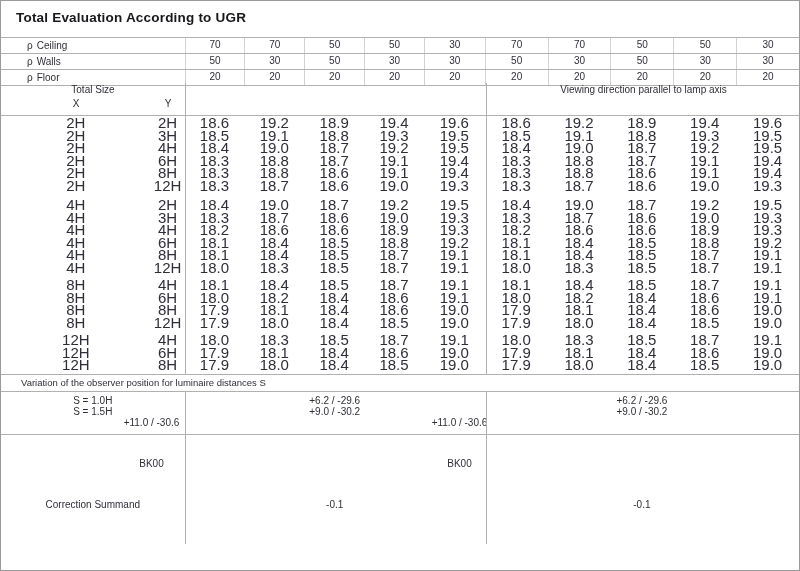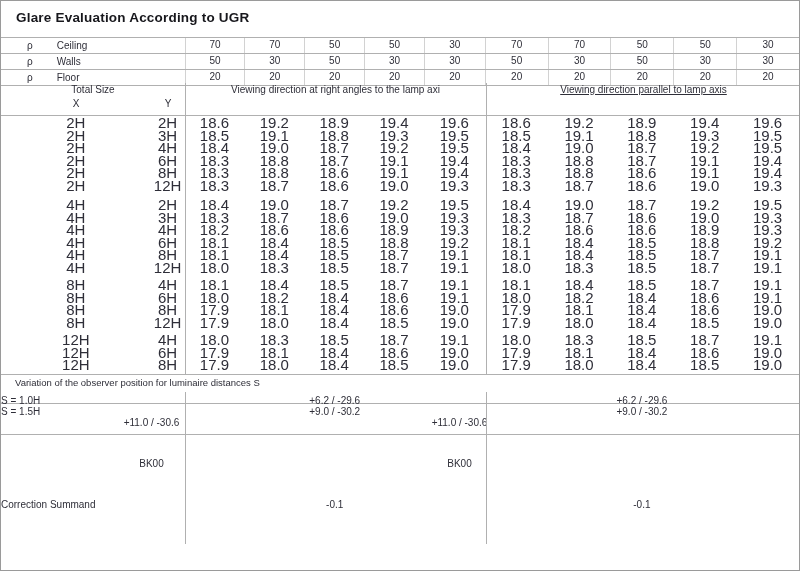--- a/index.html
+++ b/index.html
@@ -14,47 +14,47 @@
     overflow:hidden;
   }
   
   .title{position:absolute;top:9px;left:15px;font-size:13.5px;font-weight:bold;color:var(--title,#17171c);letter-spacing:.2px;}
 
   
   .rho{position:absolute;top:36px;left:0;width:100%;border-top:1px solid var(--line,#b0b0b0);}
   .rho-row{display:flex;height:15px;line-height:14px;border-bottom:1px solid var(--line,#b0b0b0);font-size:10px;}
   .rho-label{width:184px;display:flex;align-items:center;box-sizing:border-box;}
   .rho-sym{margin-left:26px;}
-  .rho-name{margin-left:24px;}
+  .rho-name{margin-left:4px;}
   .cell{text-align:center;box-sizing:border-box;}
   .rho-row .cell{border-left:1px solid var(--line-light,#d2d2d2);}
   .cl{width:60px;} .cl5{width:61px;} .cr{width:63px;}
 
   
   .hdr{position:absolute;top:82px;left:0;width:100%;height:32px;font-size:10px;}
   .hdr-room{position:absolute;left:0;top:1px;width:184px;text-align:center;}
   .hdr-x{position:absolute;left:0;top:15px;width:150px;text-align:center;}
   .hdr-y{position:absolute;left:150px;top:15px;width:34px;text-align:center;}
   .hdr-left{position:absolute;left:184px;top:1px;width:301px;text-align:center;}
-  .hdr-right{position:absolute;left:485px;top:1px;width:315px;text-align:center;text-decoration:underline;}
+  .hdr-right{position:absolute;left:485px;top:1px;width:315px;text-align:center;}
 
   
   .data{position:absolute;top:115px;left:0;width:100%;}
   .block{width:100%;}
   .b1{margin-top:1px;} .b2{margin-top:7px;} .b3{margin-top:5px;} .b4{margin-top:5px;}
   .drow{display:flex;height:12.5px;line-height:12.5px;font-size:15px;}
   .cx{width:150px;text-align:center;} .cy{width:34px;text-align:center;}
 
   
-  .varbar{position:absolute;top:373px;left:0;width:100%;height:30px;box-sizing:border-box;
+  .varbar{position:absolute;top:373px;left:0;width:100%;height:18px;box-sizing:border-box;
     border-top:1px solid var(--line,#b0b0b0);border-bottom:1px solid var(--line,#b0b0b0);
-    line-height:16px;padding-left:14px;font-size:9.5px;}
+    line-height:16px;padding-left:20px;font-size:9.5px;}
   .vrows{position:absolute;top:394px;left:0;width:100%;}
   .vrow{display:flex;height:11px;line-height:11px;font-size:10px;}
-  .vlabel{width:184px;text-align:left;}
+  .vlabel{width:184px;text-align:center;}
   .vleft{width:301px;text-align:center;}
   .vright{width:315px;text-align:center;}
 
   
   .sumrow{position:absolute;left:0;width:100%;display:flex;font-size:10px;height:12px;line-height:12px;}
   .sum1{top:457px;} .sum2{top:498px;}
 
   
   .footer{position:absolute;top:543px;left:0;width:100%;box-sizing:border-box;
     border-top:1px solid var(--line,#b0b0b0);padding:4px 0 0 8px;font-size:10px;white-space:nowrap;overflow:hidden;}
@@ -68,21 +68,21 @@
   .vl2b{left:485px;top:391px;height:152px;}
   .hline{position:absolute;left:0;width:100%;height:1px;background:var(--line,#b0b0b0);}
   .hl-header{top:114px;}
   .hl-srows{top:433px;}
 </style>
 </head>
 <body>
 
 <div class="page">
 
-  <div class="title">Glare Evaluation According to UGR</div>
+  <div class="title">Total Evaluation According to UGR</div>
 
   <div class="rho">
 
   <div class="rho-row">
       <div class="rho-label">
         <span class="rho-sym">ρ</span>
         <span class="rho-name">Ceiling</span>
       </div>
       <div class="cell cl">70</div>
       <div class="cell cl">70</div>
@@ -126,21 +126,20 @@
       <div class="cell cr">20</div>
       <div class="cell cr">20</div>
       <div class="cell cr">20</div>
     </div>
     </div>
 
   <div class="hdr">
     <div class="hdr-room">Total Size</div>
     <div class="hdr-x">X</div>
     <div class="hdr-y">Y</div>
-    <div class="hdr-left">Viewing direction at right angles to the lamp axi</div>
     <div class="hdr-right">Viewing direction parallel to lamp axis</div>
   </div>
 
   <div class="data">
     <div class="block b1">
 
     <div class="drow">
         <div class="cx">2H</div>
         <div class="cy">2H</div>
         <div class="cell cl">18.6</div>

